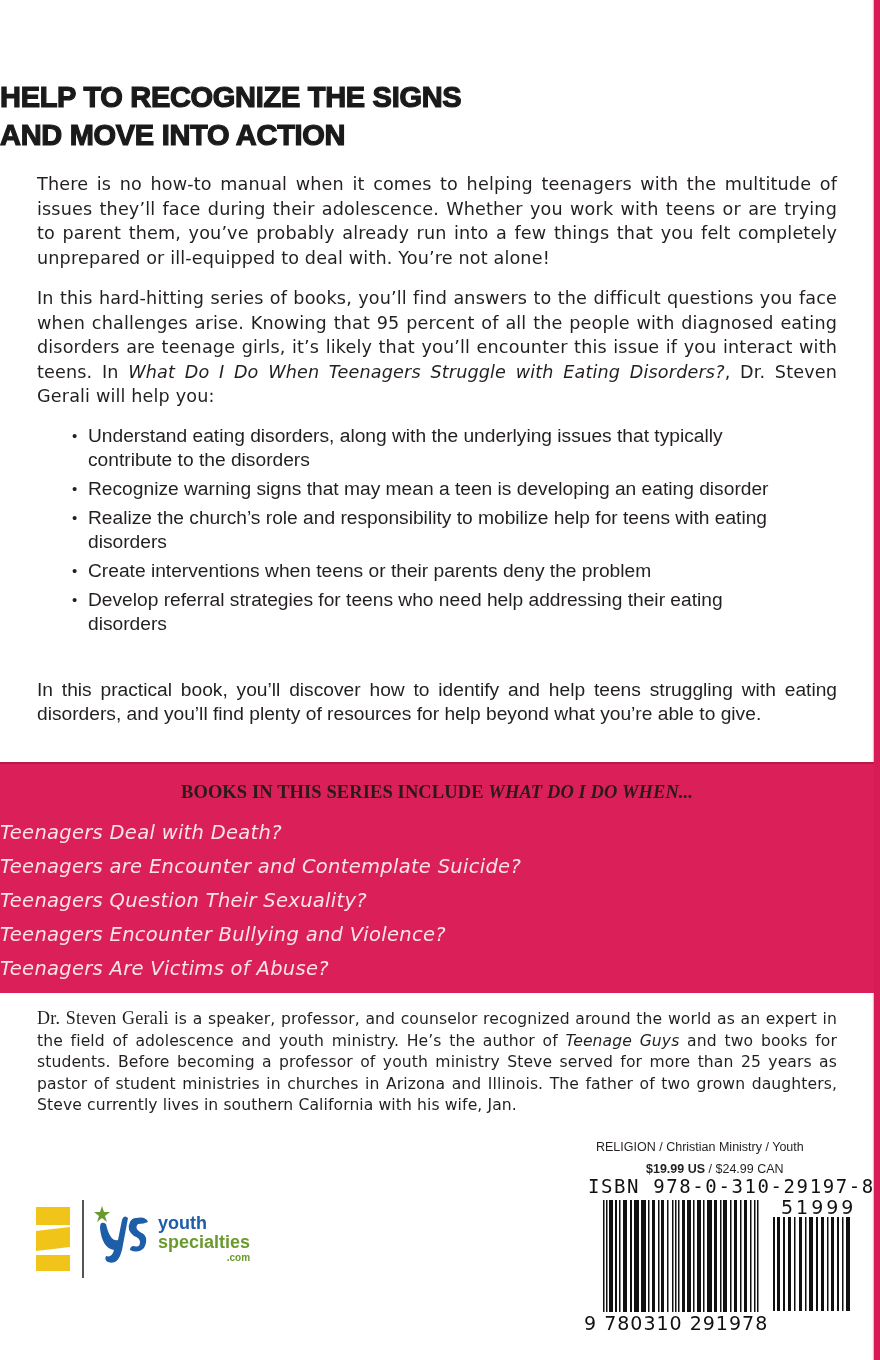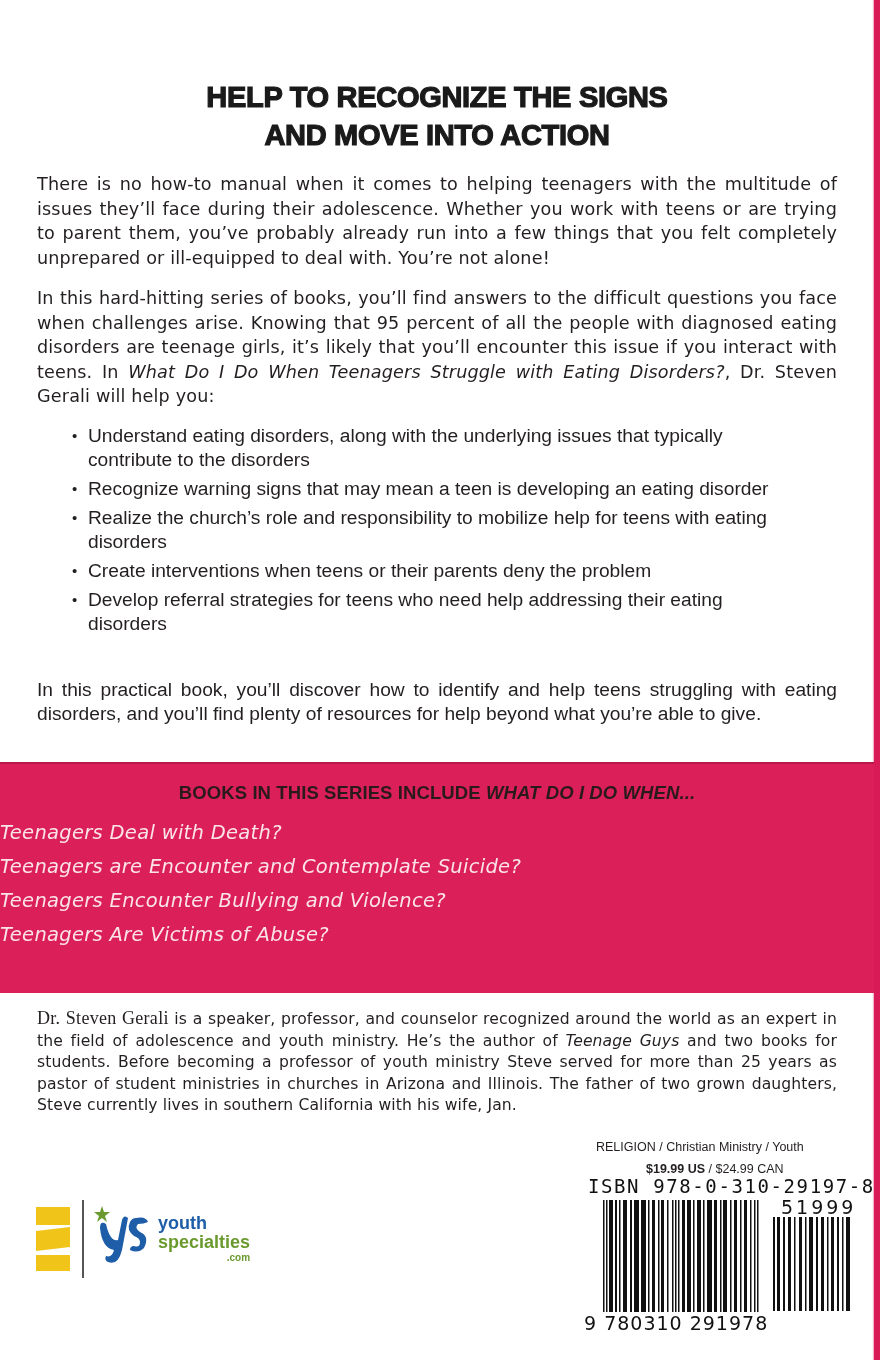--- a/index.html
+++ b/index.html
@@ -3,21 +3,21 @@
   <meta charset="utf-8">
   <style>
     * { margin: 0; padding: 0; box-sizing: border-box; }
     html, body { width: 880px; height: 1360px; background: #ffffff; overflow: hidden; }
     body { position: relative; font-family: "DejaVu Sans", sans-serif; color: #231f20; }
 
     .edge-stripe { position: absolute; top: 0; right: 0; width: 6px; height: 1360px; background: #d81b57; box-shadow: -1px 0 1px #f3b5c8; }
 
     .headline {
       position: absolute; top: 78px; left: 0; width: 874px;
-      text-align: center; font-family: "Liberation Sans", sans-serif;
+      font-family: "Liberation Sans", sans-serif;
       font-weight: 900; font-size: 29px; line-height: 38px; letter-spacing: -0.3px;
       color: #1a1a1a; -webkit-text-stroke: 1.2px #1a1a1a;
     }
     .headline span { display: block; }
 
     .body-text {
       position: absolute; left: 37px; width: 800px;
       font-family: "DejaVu Sans", sans-serif; font-size: 17.6px; line-height: 24.5px;
       color: #231f20; text-align: justify; letter-spacing: 0.15px;
     }
@@ -34,21 +34,21 @@
     .bullets li::before { content: "•"; position: absolute; left: 0; top: 0; font-size: 15px; }
 
     .p3 { top: 678px; font-family: "Liberation Sans", sans-serif; font-size: 19.2px; line-height: 24px; letter-spacing: 0; }
 
     .series-band {
       position: absolute; top: 762px; left: 0; width: 874px; height: 231px;
       background: #db1f58; border-top: 2px solid #b8194a;
     }
     .series-title {
       position: absolute; top: 18px; left: 0; width: 874px; text-align: center;
-      font-family: Liberation Sans, sans-serif; font-weight: bold; font-size: 18.5px; color: #2a1a1e;
+      font-family: Liberation Serif, serif; font-weight: bold; font-size: 18.5px; color: #2a1a1e;
       letter-spacing: 0.1px;
     }
     .series-title em { font-style: italic; }
     .series-list { position: absolute; top: 52px; left: 0; width: 874px; list-style: none; text-align: left; }
     .series-list li {
       font-family: "DejaVu Sans", sans-serif; font-style: italic; font-size: 19.5px;
       line-height: 34px; color: #fbe3ea; letter-spacing: 0.3px;
     }
 
     .bio {
@@ -100,20 +100,21 @@
   <li>Develop referral strategies for teens who need help addressing their eating disorders</li>
 </ul>
 
 <p class="body-text p3">In this practical book, you’ll discover how to identify and help teens struggling with eating disorders, and you’ll find plenty of resources for help beyond what you’re able to give.</p>
 
 <section class="series-band">
   <div class="series-title"><span>BOOKS IN THIS SERIES INCLUDE </span><em>WHAT DO I DO WHEN...</em></div>
   <ul class="series-list">
     <li>Teenagers Deal with Death?</li>
     <li>Teenagers are Encounter and Contemplate Suicide?</li>
+    <li>Teenagers Question Their Sexuality?</li>
     <li>Teenagers Encounter Bullying and Violence?</li>
     <li>Teenagers Are Victims of Abuse?</li>
   </ul>
 </section>
 
 <p class="bio"><span class="author-name">Dr. Steven Gerali</span><span> is a speaker, professor, and counselor recognized around the world as an expert in the field of adolescence and youth ministry. He’s the author of </span><em>Teenage Guys</em><span> and two books for students. Before becoming a professor of youth ministry Steve served for more than 25 years as pastor of student ministries in churches in Arizona and Illinois. The father of two grown daughters, Steve currently lives in southern California with his wife, Jan.</span></p>
 
 <svg class="logo-zondervan" viewBox="0 0 34 64">
   <rect x="0" y="0" width="34" height="18" fill="#f0c419"></rect>
   <polygon points="0,24 34,20 34,40 0,44" fill="#f0c419"></polygon>

